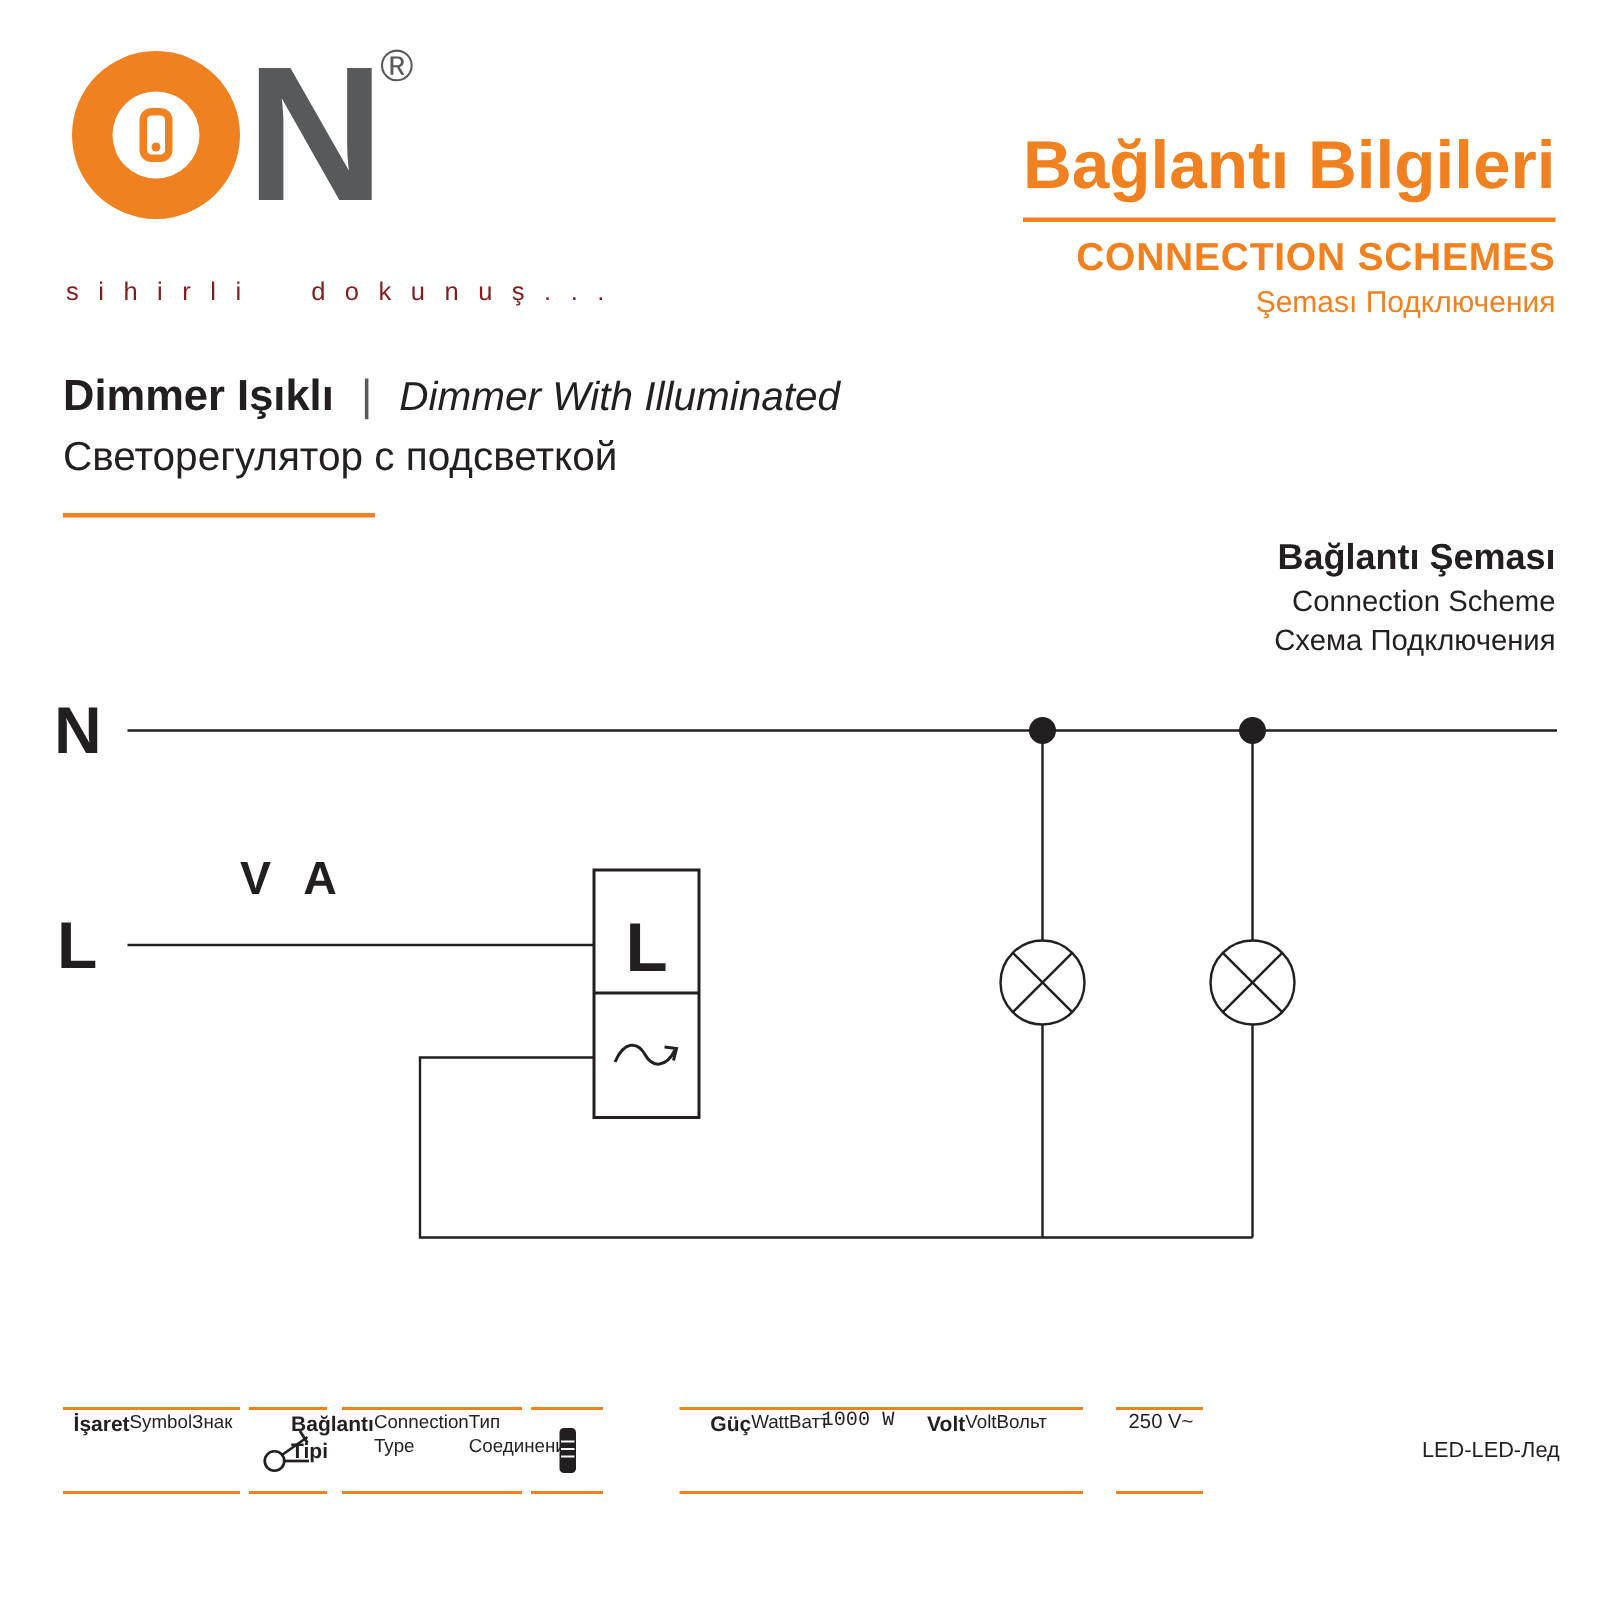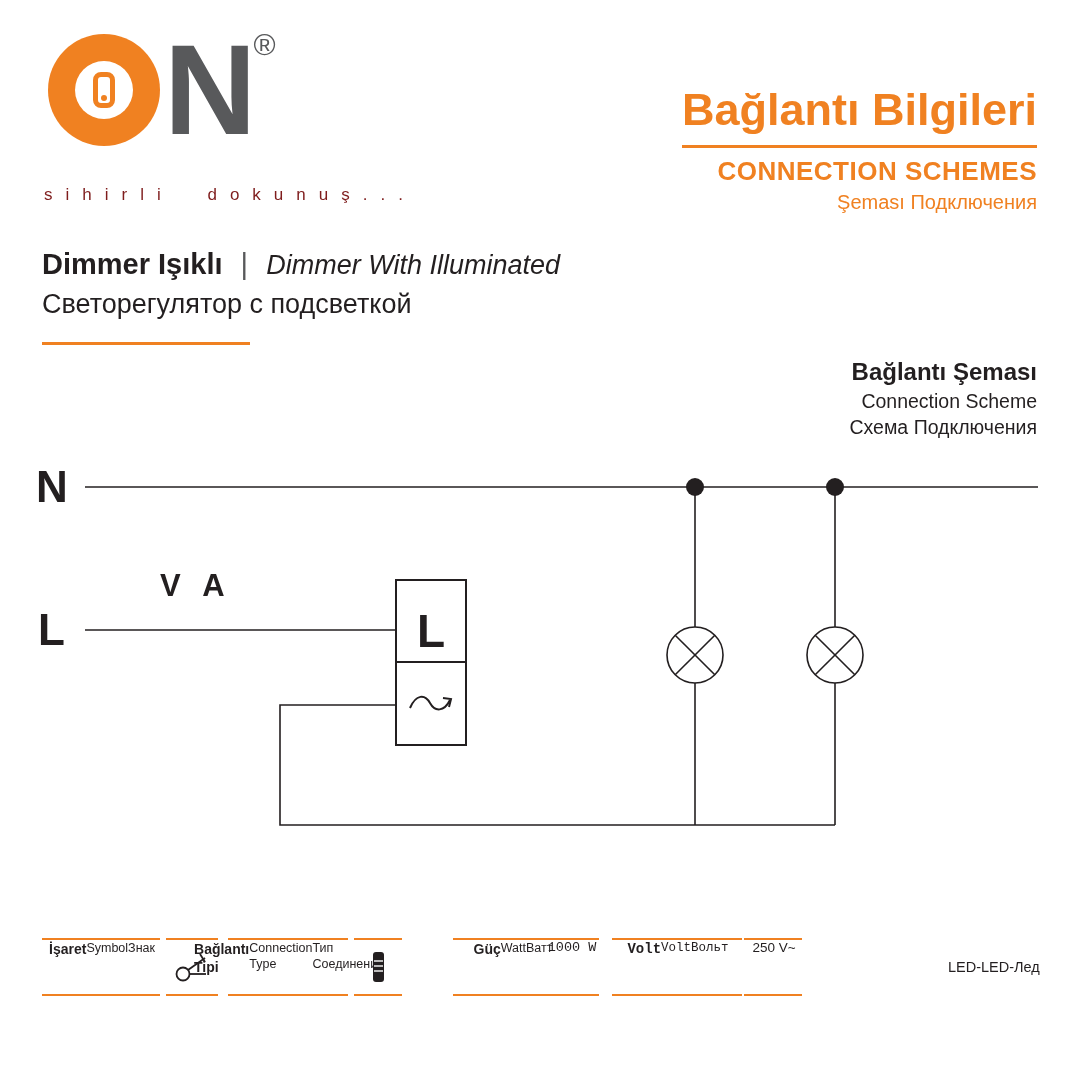--- a/index.html
+++ b/index.html
@@ -171,21 +171,21 @@
   <div class="spec-cell" style="left:413px; width:118px;margin-left:40px;">
     <div class="lbl-tr">Güç</div>
     <div class="lbl-en">Watt</div>
     <div class="lbl-ru">Ватт</div>
   </div>
 
   <div class="spec-cell" style="left:543px; width:56px;font-family:Liberation Mono, monospace;">
     <div class="spec-value">1000 W</div>
   </div>
 
-  <div class="spec-cell" style="left:612px; width:130px;font-family:Liberation Mono, monospace;">
+  <div class="spec-cell" style="left:592px; width:130px;">
     <div class="lbl-tr">Volt</div>
     <div class="lbl-en">Volt</div>
     <div class="lbl-ru">Вольт</div>
   </div>
 
   <div class="spec-cell" style="left:744px; width:58px;">
     <div class="spec-value">250 V~</div>
   </div>
 
 

